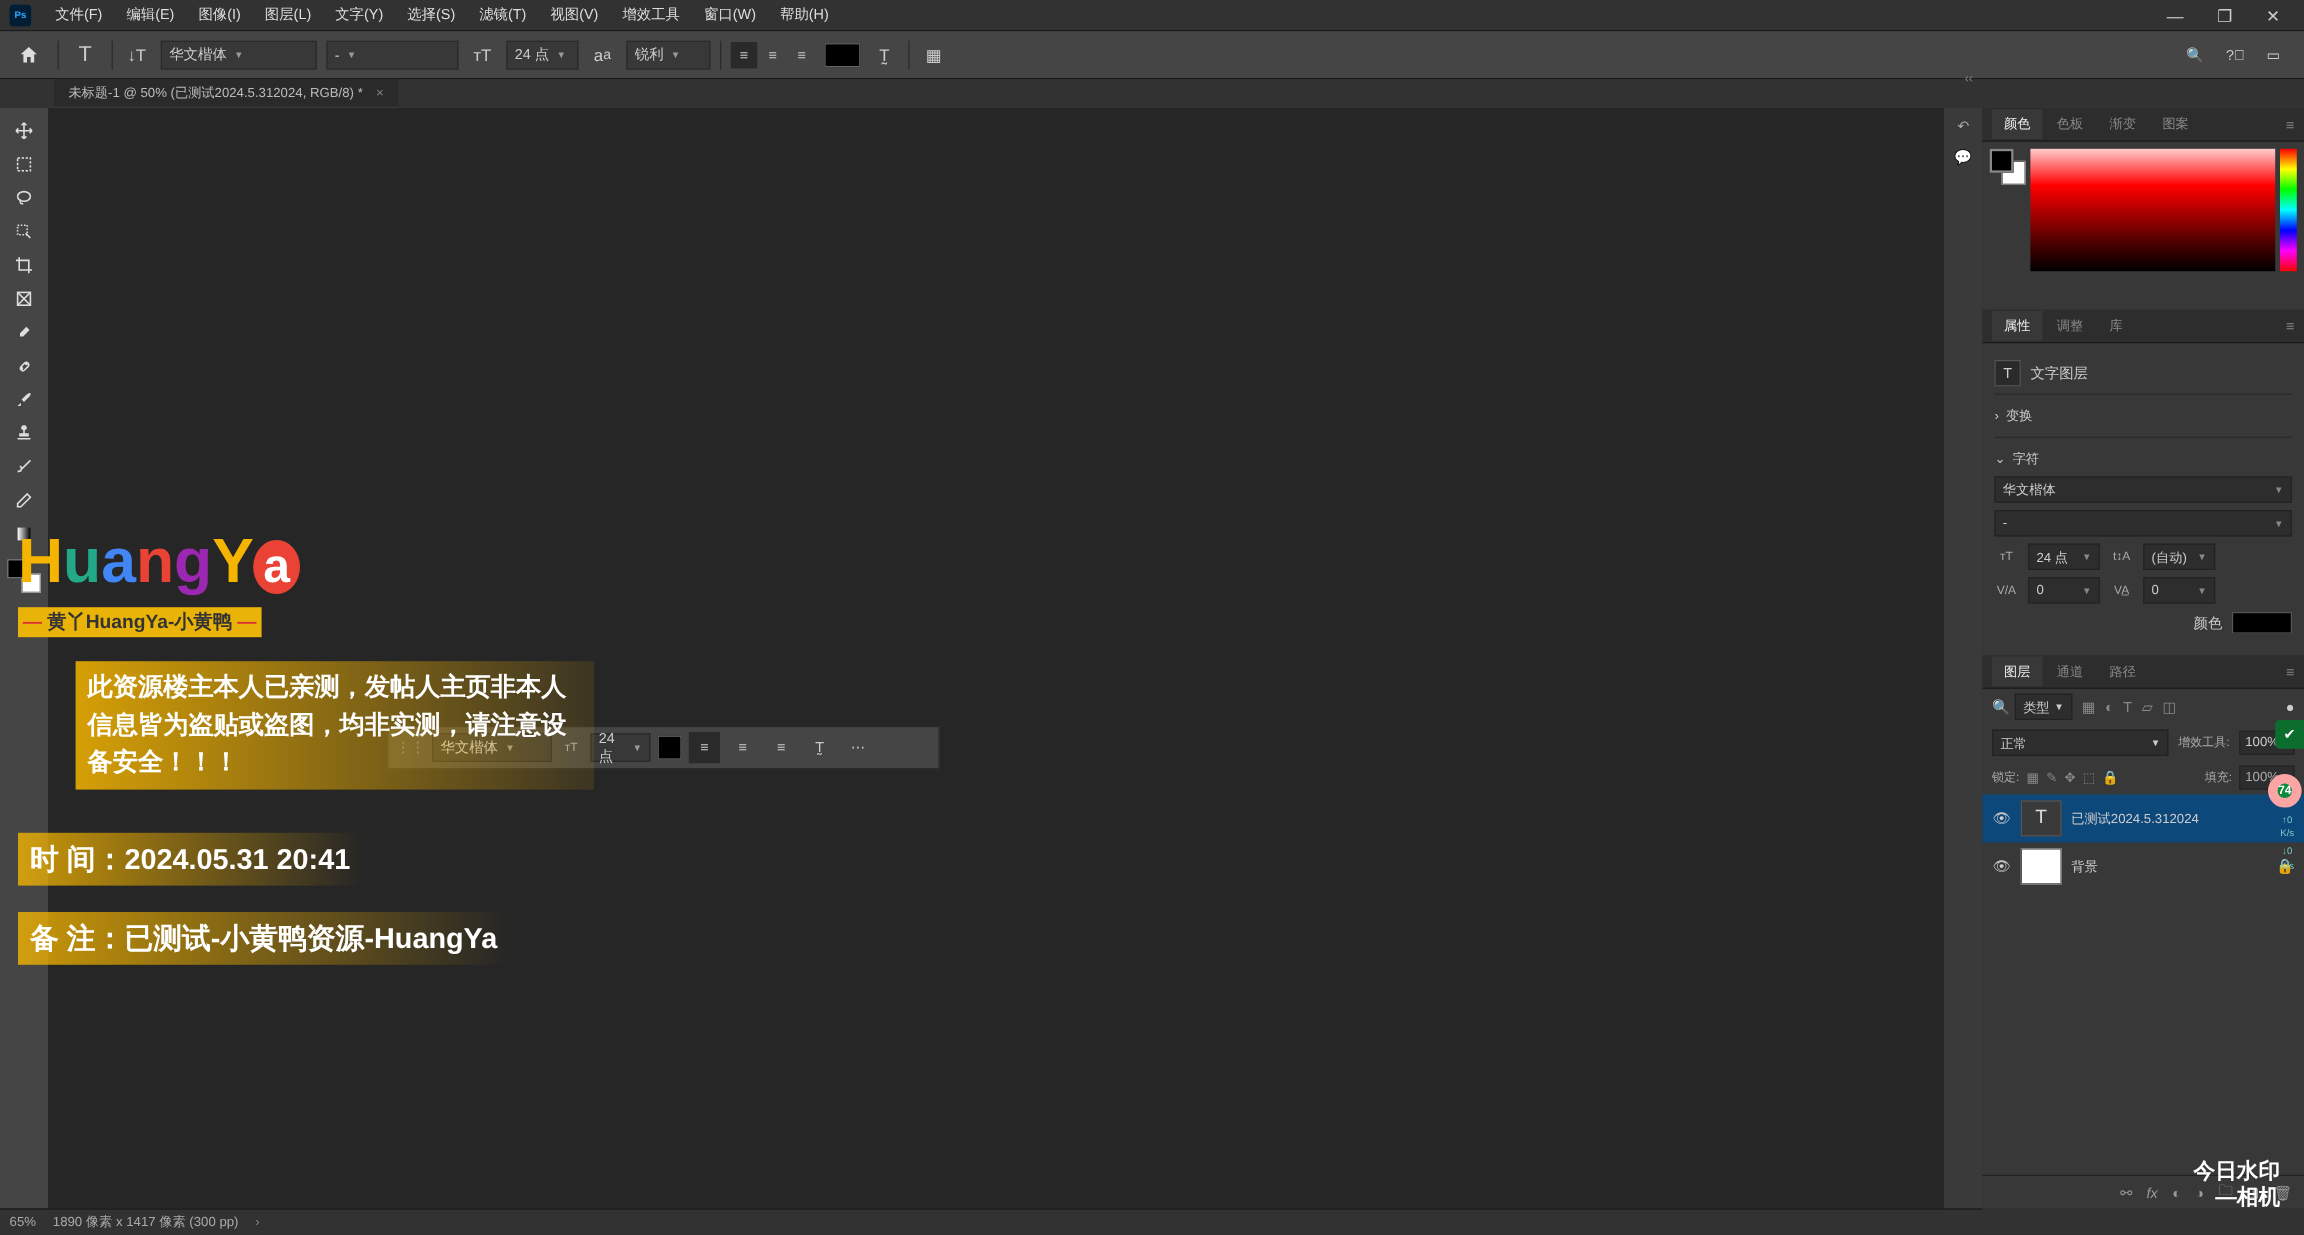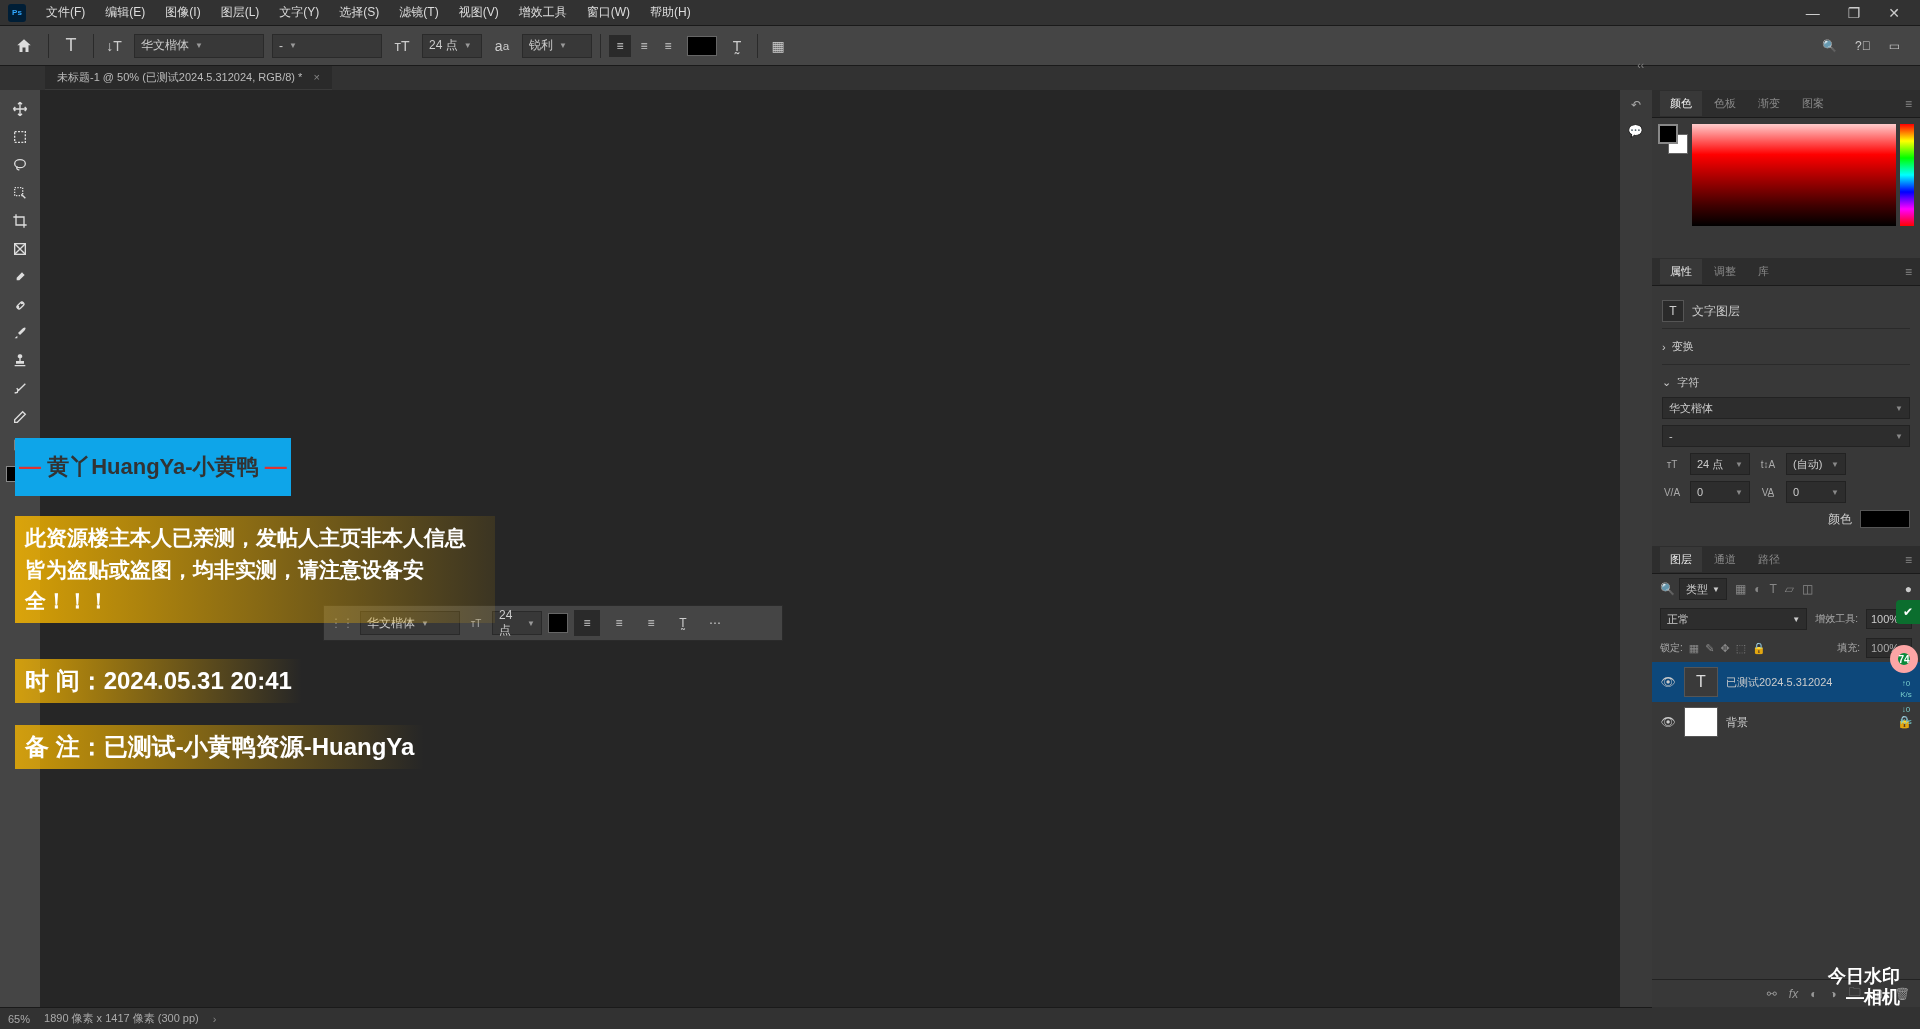--- a/index.html
+++ b/index.html
@@ -115,24 +115,24 @@
 
 .watermark { position: absolute; left: 15px; top: 438px; width: 480px; pointer-events: none; z-index: 100; }
 .wm-logo { font-size: 52px; font-weight: bold; margin-bottom: 8px; }
 .wm-logo .h1 { color: #f4b400; }
 .wm-logo .u1 { color: #2a8; }
 .wm-logo .a1 { color: #4285f4; }
 .wm-logo .n1 { color: #ea4335; }
 .wm-logo .g1 { color: #9c27b0; }
 .wm-logo .y1 { color: #f4b400; }
 .wm-logo .a2 { background: #ea4335; color: #fff; border-radius: 50%; padding: 0 8px; display: inline-block; font-size: 40px; }
-.wm-sub { font-size: 22px; font-weight: bold; color: #333; background: #0ea5e9; padding: 14px 4px; display: inline-block; }
+.wm-sub { font-size: 16px; font-weight: bold; color: #333; background: #eab308; padding: 2px 4px; display: inline-block; }
 .wm-sub::before, .wm-sub::after { content: "— "; color: #d33; }
 .wm-sub::after { content: " —"; }
-.wm-text { margin-top: 20px; font-size: 21px; color: #fff; line-height: 1.5; background: linear-gradient(90deg, rgba(244,180,0,0.85), rgba(244,180,0,0.1)); padding: 6px 10px; font-weight: bold; }
+.wm-text { margin-top: 20px; font-size: 21px; color: #fff; line-height: 1.5; background: linear-gradient(90deg, rgba(244,180,0,0.85), rgba(244,180,0,0.1)); padding: 6px 10px; font-weight: bold; margin-left: 48px; }
 .wm-time { margin-top: 36px; font-size: 24px; color: #fff; background: linear-gradient(90deg, rgba(244,180,0,0.8), rgba(244,180,0,0)); padding: 6px 10px; display: inline-block; font-weight: bold; }
 .wm-note { margin-top: 22px; font-size: 24px; color: #fff; background: linear-gradient(90deg, rgba(244,180,0,0.8), rgba(244,180,0,0)); padding: 6px 10px; display: inline-block; font-weight: bold; }
 .wm-corner { position: absolute; right: 20px; bottom: 20px; color: #fff; font-size: 18px; font-weight: bold; text-align: right; line-height: 1.2; }
 
 
 .edge-badge { position: absolute; right: 2px; top: 645px; width: 28px; height: 28px; border-radius: 50%; background: #0a8a3a; border: 8px solid #fca5a5; display: flex; align-items: center; justify-content: center; color: #fff; font-size: 10px; font-weight: bold; }
 .edge-meter { position: absolute; right: 2px; top: 678px; width: 24px; font-size: 8px; color: #7cc; text-align: center; line-height: 1.4; }
 .launcher { position: absolute; right: 0; top: 600px; width: 24px; height: 24px; background: #0b6e2e; border-radius: 4px 0 0 4px; display:flex; align-items:center; justify-content:center; color:#fff; }
 
 .tiny-collapse { position: absolute; right: 276px; top: 60px; color: #888; font-size: 10px; }
@@ -481,20 +481,23 @@
 
 <span class="tiny-collapse">‹‹</span>
 
 <div class="statusbar">
   <span>65%</span>
   <span>1890 像素 x 1417 像素 (300 pp)</span>
   <span style="color:#888">›</span>
 </div>
 
 <div class="watermark">
+  <div class="wm-logo">
+    <span class="h1">H</span><span class="u1">u</span><span class="a1">a</span><span class="n1">n</span><span class="g1">g</span><span class="y1">Y</span><span class="a2">a</span>
+  </div>
   <div class="wm-sub">黄丫HuangYa-小黄鸭</div>
   <div class="wm-text">此资源楼主本人已亲测，发帖人主页非本人信息皆为盗贴或盗图，均非实测，请注意设备安全！！！</div>
   <div class="wm-time">
     <span>时    间：</span><span>2024.05.31  20:41</span>
   </div>
   <div class="wm-note">
     <span>备    注：</span><span>已测试-小黄鸭资源-HuangYa</span>
   </div>
 </div>
 <div class="wm-corner">

